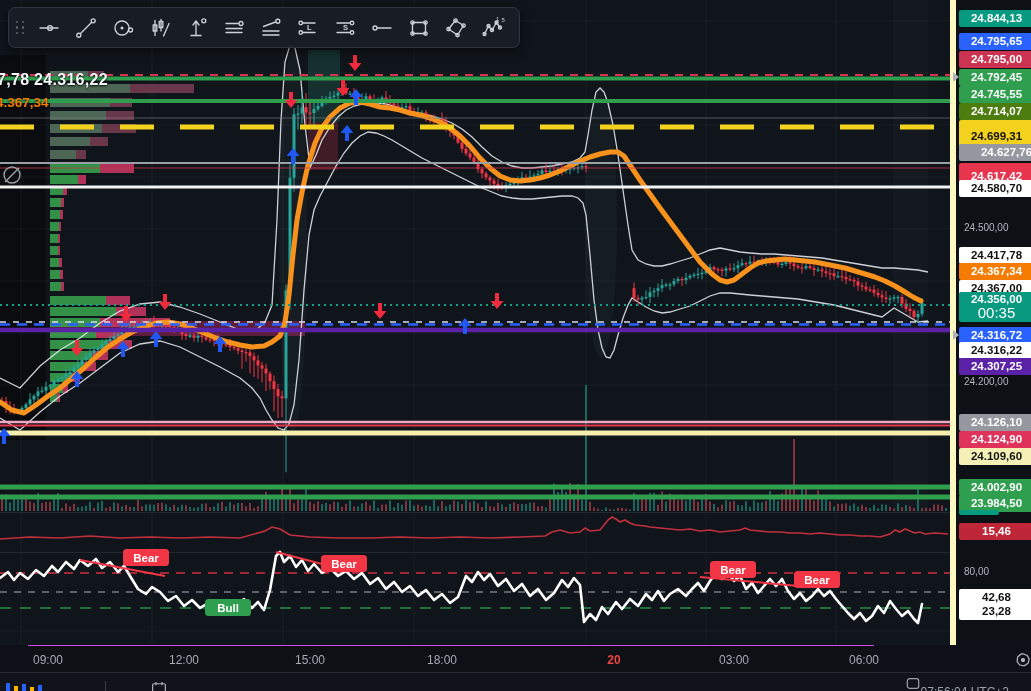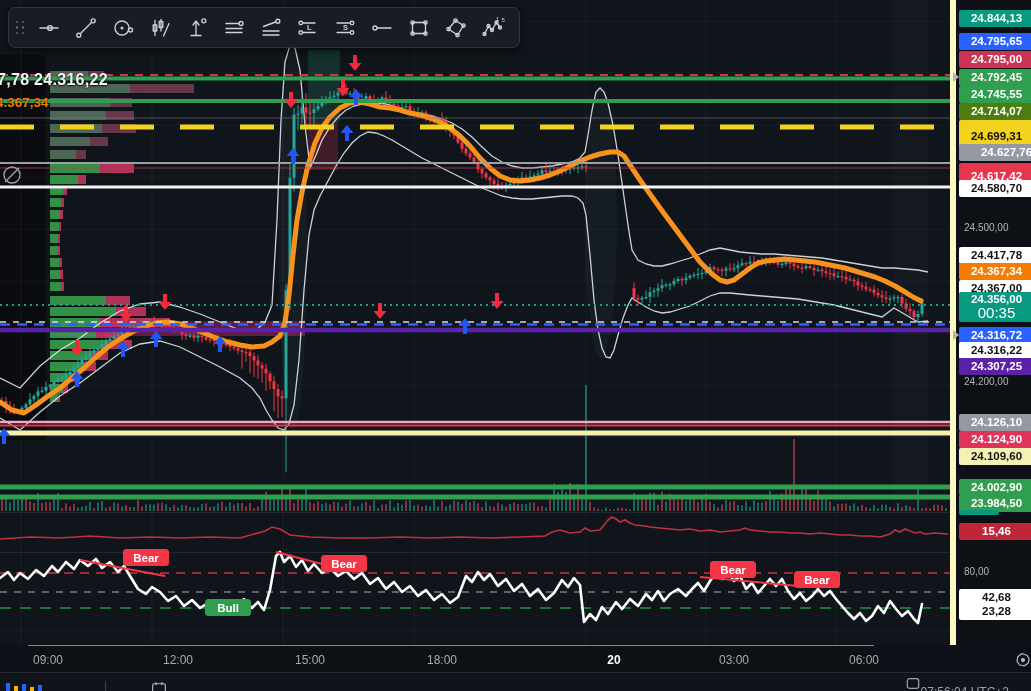--- a/index.html
+++ b/index.html
@@ -12,21 +12,21 @@
   .plabel{position:absolute;left:3px;width:75px;height:17px;border-radius:2px;display:flex;
           flex-direction:column;align-items:center;justify-content:center;font-size:11.5px;
           font-weight:700;color:#fff;line-height:1.05;box-sizing:border-box;}
   .plabel .tri{position:absolute;left:-6px;top:50%;margin-top:-5px;width:0;height:0;
                border-top:5px solid transparent;border-bottom:5px solid transparent;
                border-left:6px solid #b0b3ba;}
   .ptick{position:absolute;left:8px;font-size:10px;color:#b2b5be;font-weight:400;}
   .time-axis{position:absolute;left:0;top:645px;width:846px;height:27px;background:#0d1014;
              border-top:1px solid #d946ef;box-sizing:border-box;cursor:ew-resize;margin-left:28px;}
   .tlabel{position:absolute;top:7px;transform:translateX(-50%);font-size:12px;color:#a6aab3;}
-  .tlabel.strong{color:#ffffff;font-weight:700;}
+  .tlabel.strong{color:#ef4444;font-weight:700;}
   .gear-btn{position:absolute;left:985px;top:4px;width:22px;height:20px;color:#b2b5be;cursor:pointer;}
   .bottom-bar{position:absolute;left:0;top:672px;width:1031px;height:19px;background:#10141a;
               border-top:1px solid #262b33;box-sizing:border-box;overflow:hidden;}
   .bb-marks{position:absolute;left:6px;top:8px;}
   .bb-div{position:absolute;left:105px;top:8px;width:1px;height:14px;background:#3a3f4a;}
   .bb-cal{position:absolute;left:150px;top:7px;color:#aeb2bb;cursor:pointer;}
   .bb-sq{position:absolute;left:906px;top:3px;color:#9aa0a6;}
   .clock{position:absolute;right:22px;top:12px;font-size:12px;color:#9ba1ab;white-space:nowrap;}
   .float-toolbar{position:absolute;left:8px;top:7px;height:39px;background:rgba(25,29,37,0.97);
                  border:1px solid #2e3440;border-radius:7px;display:flex;align-items:center;
@@ -1112,21 +1112,21 @@
     </div>
 
   <div id="time-axis" class="time-axis">
     <div class="gear-btn">
       <svg width="20" height="20" viewBox="0 0 24 24" fill="none" stroke="currentColor" stroke-width="1.5">
         <path d="M12 4.5 L17 6.5 L19.5 11 L18 16 L13.5 19 L8 18 L5 13.8 L5.5 8.5 L9.5 5 Z"></path>
         <circle cx="12" cy="12" r="1.8" fill="currentColor"></circle>
       </svg>
     </div>
   <div class="tlabel" style="left: 20px;">09:00</div>
-      <div class="tlabel" style="left: 150px;">12:00</div>
+      <div class="tlabel" style="left: 156px;">12:00</div>
       <div class="tlabel" style="left: 282px;">15:00</div>
       <div class="tlabel" style="left: 414px; text-align: center;">18:00</div>
       <div class="tlabel strong" style="left: 586px;">20</div>
       <div class="tlabel" style="left: 706px;">03:00</div>
       <div class="tlabel" style="left: 836px;">06:00</div>
     </div>
 
   <div class="bottom-bar">
     <div class="bb-marks">
       <svg width="46" height="14" viewBox="0 0 46 14">

